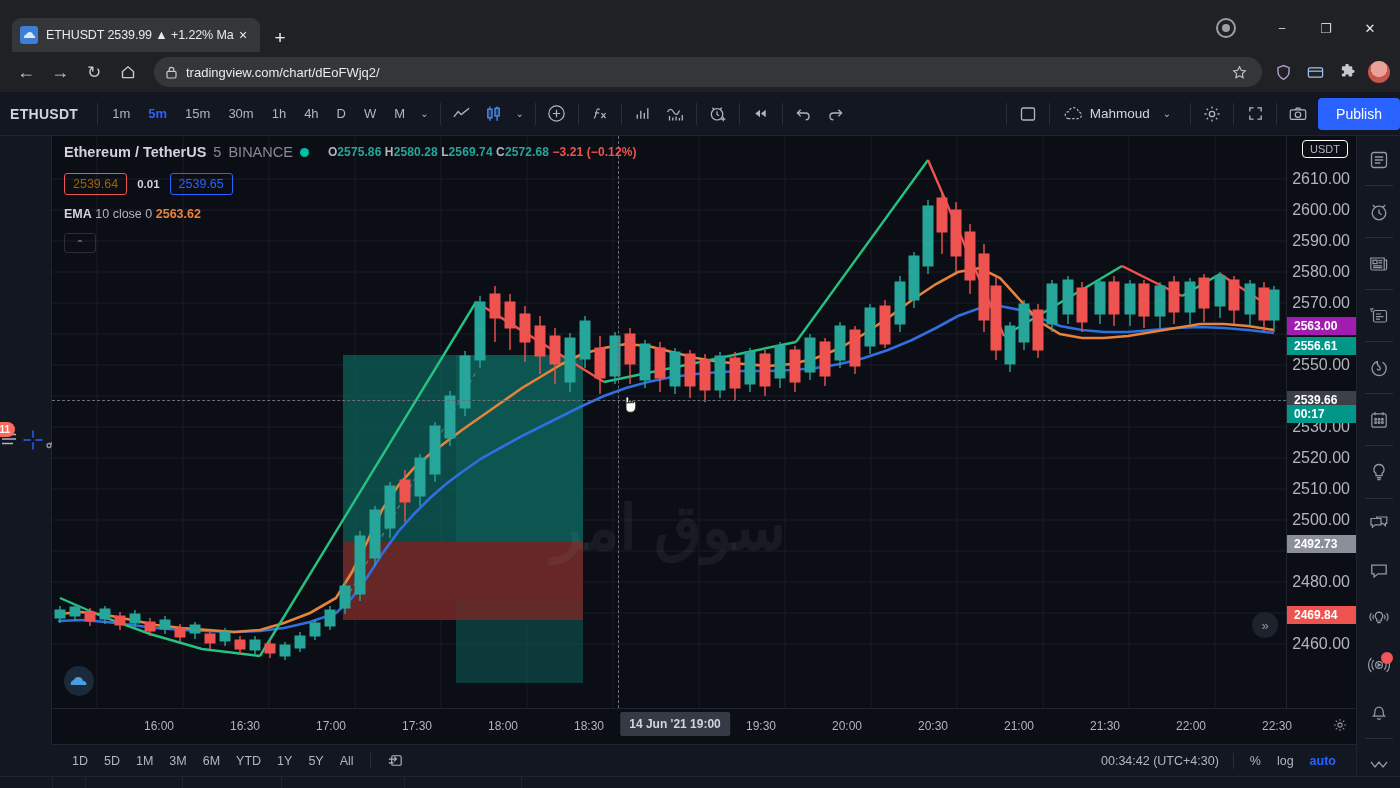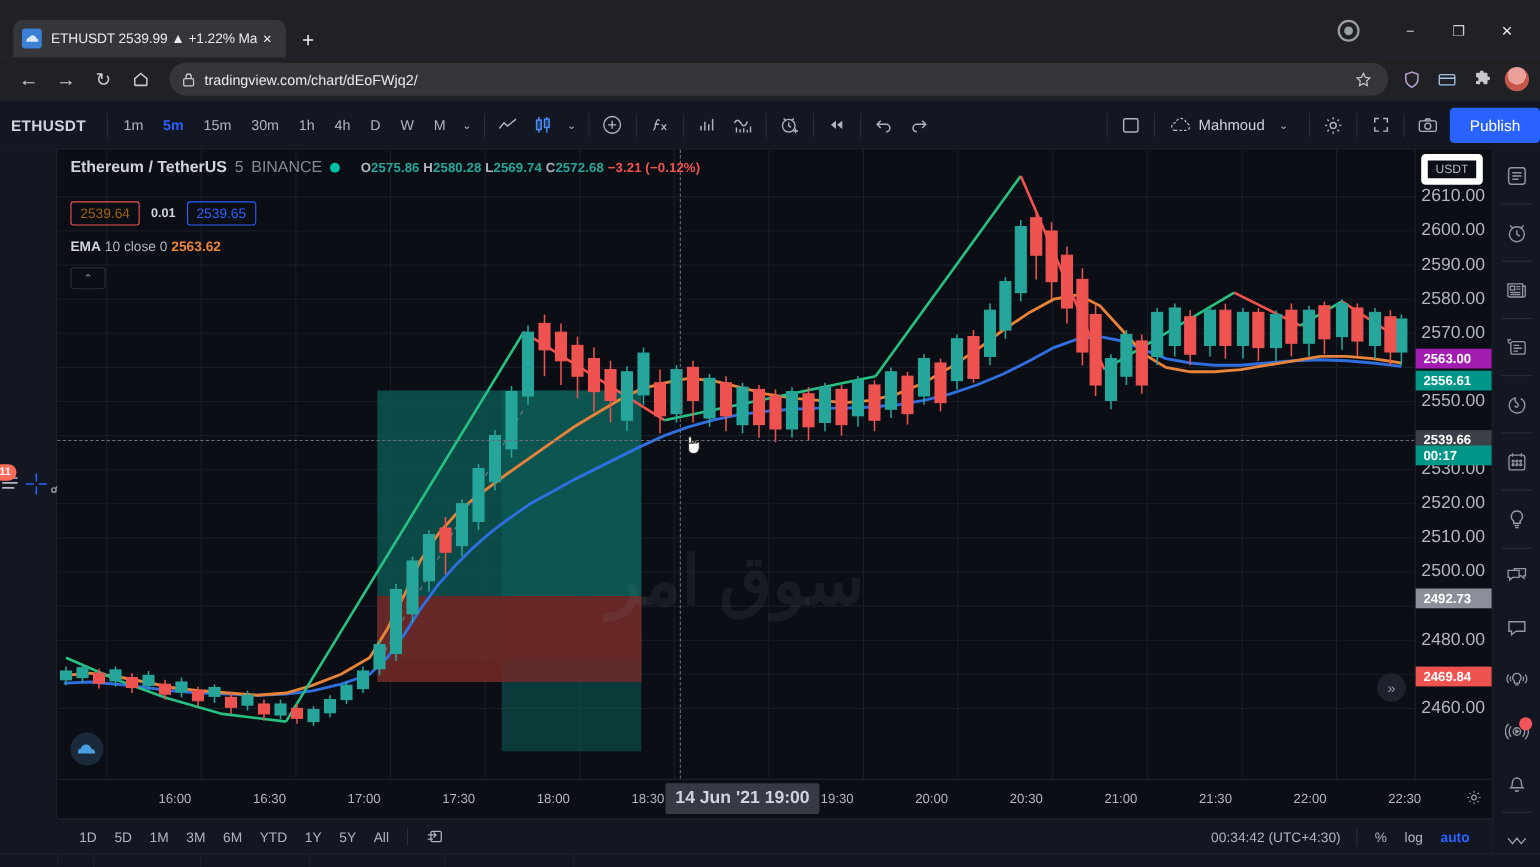--- a/index.html
+++ b/index.html
@@ -2,21 +2,21 @@
 <html><head>
 <meta charset="utf-8">
 <style>
   * { box-sizing: border-box; margin:0; padding:0; }
   html,body { width:1400px; height:788px; overflow:hidden; background:#000; }
   body { font-family:"Liberation Sans", sans-serif; color:#d1d4dc; }
 
   .app { position:relative; width:1400px; height:788px; background:#0e1117; }
 
   
-  .browser { position:absolute; left:0; top:0; width:1400px; height:92px; background:#6d28d9;text-align:right; }
+  .browser { position:absolute; left:0; top:0; width:1400px; height:92px; background:#f9a8d4; }
   .tabstrip { position:absolute; left:0; top:0; width:1400px; height:52px; background:#202124; }
   .winbtns { position:absolute; right:8px; top:14px; display:flex; gap:0px; align-items:center; }
   .winbtn { width:44px; height:28px; display:flex; align-items:center; justify-content:center;
             color:#cfd2d6; font-size:13px; }
   .winbtn.close { color:#e8eaed; }
   .rec-dot { width:20px; height:20px; border-radius:50%; border:2px solid #9aa0a6; position:relative; margin-right:24px;}
   .rec-dot:after{ content:""; position:absolute; left:4px; top:4px; width:8px;height:8px;border-radius:50%;background:#9aa0a6;}
 
   .tab { position:absolute; left:12px; top:18px; width:248px; height:34px;
          background:#35363a; border-radius:9px 9px 0 0; display:flex; align-items:center; padding:0 8px; }
@@ -75,21 +75,21 @@
 
   
   .pane { position:absolute; left:52px; top:44px; right:44px; height:608px; background:#0c0e15; overflow:hidden;}
   .plot { position:absolute; left:0; top:0; right:70px; bottom:36px; overflow:hidden; }
   .paxis { position:absolute; right:0; top:0; width:70px; bottom:36px; background:#0c0e15;
            border-left:1px solid #1f2430;}
   .taxis { position:absolute; left:0; right:0; bottom:0; height:36px; background:#0c0e15;
            border-top:1px solid #1f2430;}
 
   .legend { position:absolute; left:12px; top:8px; z-index:6; pointer-events:none;}
-  .lg-row1 { display:flex; align-items:center; gap:7px; font-size:14.5px; margin-bottom:23px;}
+  .lg-row1 { display:flex; align-items:center; gap:7px; font-size:14.5px; margin-bottom:13px;}
   .lg-name { color:#d1d4dc; font-weight:bold; }
   .lg-dim { color:#868993; font-weight:normal;}
   .lg-dot { width:9px;height:9px;border-radius:50%;background:#00bfa5;}
   .ohlc { font-size:12px; font-weight:bold; color:#26a69a; margin-left:12px; letter-spacing:.1px;}
   .ohlc .lbl { color:#b2b5be; }
   .ohlc .red { color:#ef5350; }
   .bidask { display:flex; align-items:center; gap:10px; margin-bottom:12px;}
   .bid { border:1px solid #ef5350; color:#a16207; font-size:12.5px; padding:3px 8px; border-radius:3px;}
   .spread { color:#d1d4dc; font-size:11.5px; font-weight:bold;}
   .ask { border:1px solid #2962ff; color:#2962ff; font-size:12.5px; padding:3px 8px; border-radius:3px;}
@@ -102,22 +102,22 @@
 
   .watermark { position:absolute; left:50%; top:355px; transform:translateX(-50%);
                font-size:62px; color:rgba(140,150,150,0.10); font-weight:bold; white-space:nowrap;
                pointer-events:none; letter-spacing:2px;}
 
   .ptick { position:absolute; right:6px; font-size:16px; color:#b2b5be; transform:translateY(-50%);}
   .plabel { position:absolute; left:0; width:70px; height:18px; transform:translateY(-50%);
             display:flex; align-items:center; padding-left:7px; font-size:12px; font-weight:bold;}
   .ttick { position:absolute; top:10px; font-size:12px; color:#b2b5be; transform:translateX(-50%);}
   .tbox { position:absolute; top:3px; transform:translateX(-50%); background:#363a45; color:#d1d4dc;
-          font-size:16px; font-weight:bold; padding:5px 9px; border-radius:2px; white-space:nowrap;}
-  .usdt-chip { position:absolute; right:8px; top:4px; border:6px solid #ffffff; border-radius:4px;
+          font-size:12px; font-weight:bold; padding:5px 9px; border-radius:2px; white-space:nowrap;}
+  .usdt-chip { position:absolute; right:8px; top:4px; border:1px solid #ffffff; border-radius:4px;
                padding:2px 7px; font-size:11px; color:#b2b5be;}
 
   .crosshair-v { position:absolute; top:0; bottom:0; width:0; border-left:1px dashed #6a6e78;}
   .crosshair-h { position:absolute; left:0; right:0; height:0; border-top:1px dashed #6a6e78;}
   .cursor-plus { position:absolute; width:14px;height:14px; color:#d1d4dc;}
 
   .nav-btn { position:absolute; right:8px; bottom:70px; width:26px;height:26px;border-radius:50%;
              background:#1e222d; color:#9598a1; display:flex;align-items:center;justify-content:center;font-size:13px;}
   .tv-logo { position:absolute; left:12px; bottom:12px; width:30px;height:30px;border-radius:50%;
              background:#1b2a3a; display:flex;align-items:center;justify-content:center;}

